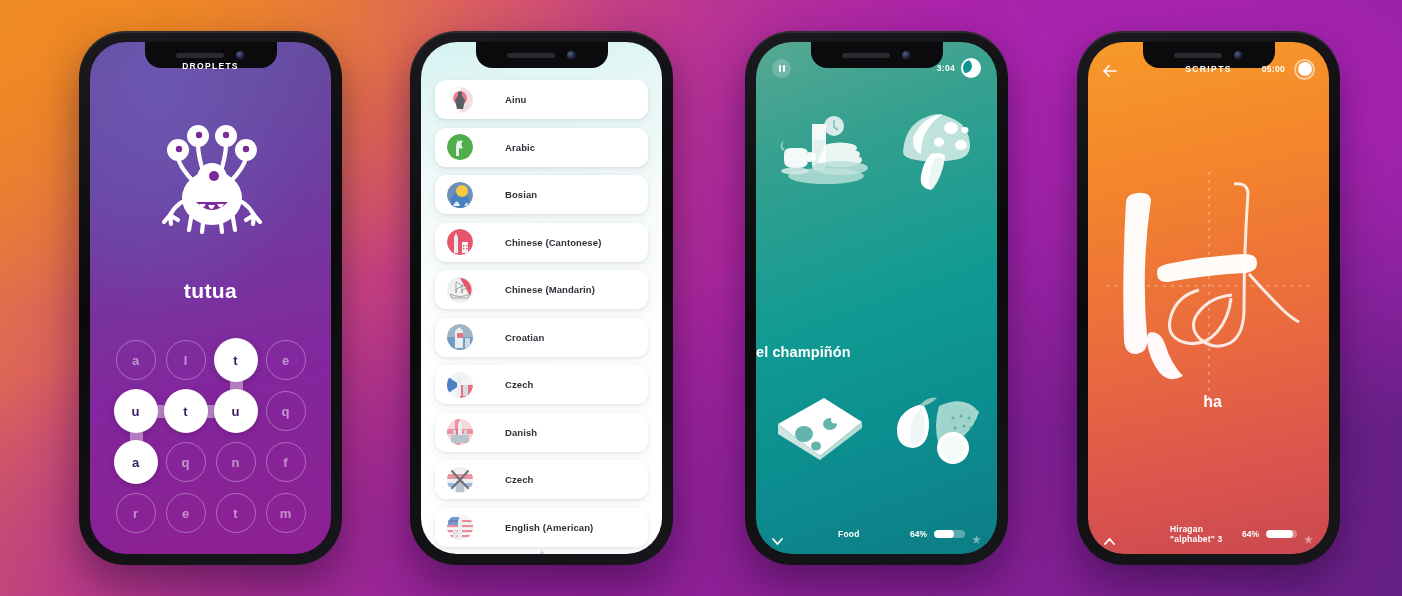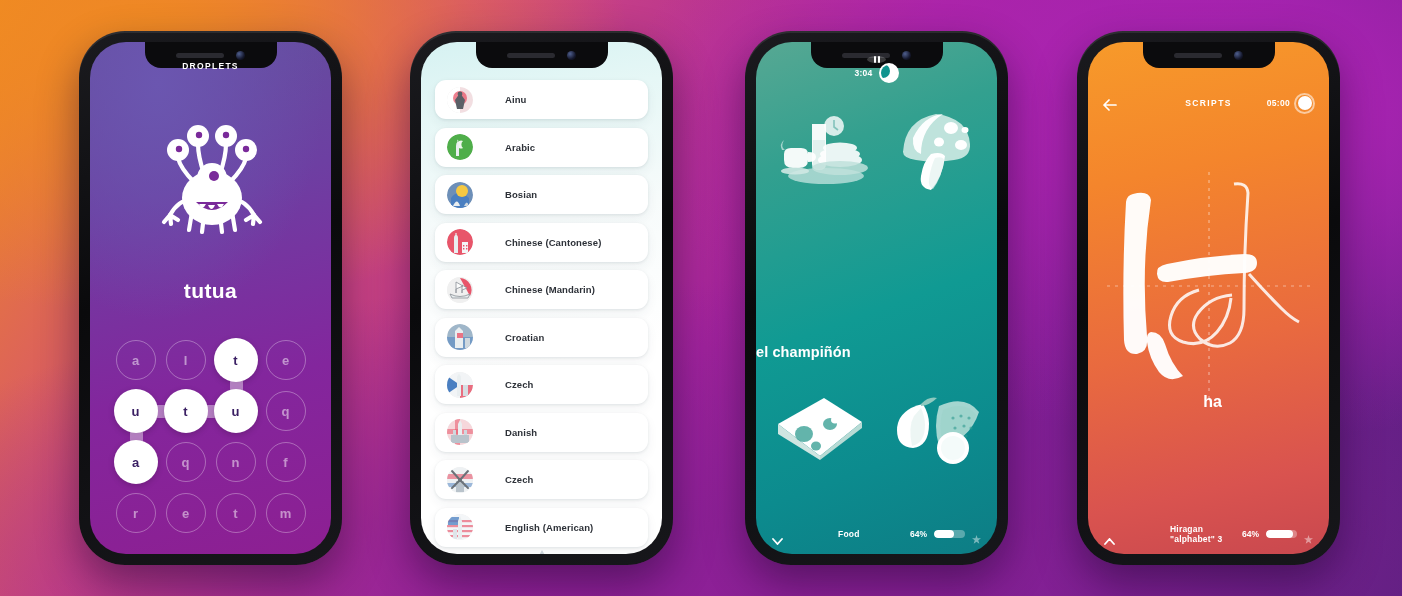--- a/index.html
+++ b/index.html
@@ -90,21 +90,21 @@
   .scrollhint { position:absolute; bottom:0; left:50%; transform:translateX(-50%);
     width:10px; height:9px; }
 
   
   #phone3 { left:745px; top:31px; }
   .scr-teal {
     background:linear-gradient(160deg,#57a893 0%,#33a08f 22%,#109a93 52%,#0c8b8e 78%,#0d7d85 100%);
     color:#fff;
   }
   .t-bar { position:absolute; top:14px; left:0; right:0; height:24px; z-index:45;
-    display:flex; align-items:center; justify-content:space-between; padding:0 16px;flex-direction:column; }
+    display:flex; align-items:center; justify-content:space-between; padding:0 16px; }
   .pausebtn { width:19px; height:19px; border-radius:50%; background:rgba(255,255,255,.2);
     display:flex; align-items:center; justify-content:center; gap:2px; }
   .pausebtn i { display:block; width:2px; height:7px; background:#fff; border-radius:1px; }
   .t-right { display:flex; align-items:center; gap:6px; }
   .t-time { font-size:8.5px; font-weight:bold; letter-spacing:.3px; }
   .moon { width:20px; height:20px; border-radius:50%; border:2px solid #fff; position:relative; overflow:hidden; background:#fff; }
   .moon:after { content:''; position:absolute; width:14px; height:14px; border-radius:50%;
     background:#10948f; left:-5px; top:-1px; }
   .pics { position:absolute; left:0; right:0; top:62px; height:368px; }
   .pic { position:absolute; }
@@ -123,25 +123,25 @@
   .bar > i { display:block; height:100%; background:#fff; border-radius:5px; }
   .star { width:9px; height:9px; opacity:.45; }
 
   
   #phone4 { left:1077px; top:31px; }
   .scr-orange {
     background:linear-gradient(168deg,#f79a2a 0%,#f4852c 26%,#e96a3f 58%,#d9534f 84%,#c9484f 100%);
     color:#fff;
   }
   .o-bar { position:absolute; top:14px; left:0; right:0; height:26px; z-index:45;
-    display:flex; align-items:center; justify-content:space-between; padding:0 14px;margin-top:34px; }
+    display:flex; align-items:center; justify-content:space-between; padding:0 14px; }
   .backarrow { width:15px; height:12px; }
   .o-title { position:absolute; left:0; right:0; text-align:center;
     font-size:8.5px; font-weight:bold; letter-spacing:1.4px; }
-  .o-right { display:flex; align-items:center; gap:4px; z-index:2;justify-content:center; }
+  .o-right { display:flex; align-items:center; gap:9px; z-index:2;justify-content:center; }
   .dial { width:21px; height:21px; border-radius:50%; border:2px solid rgba(255,255,255,.55);
     display:flex; align-items:center; justify-content:center; }
   .dial i { display:block; width:14px; height:14px; border-radius:50%; background:#fff; }
   .glyph-area { position:absolute; left:0; right:0; top:120px; height:250px; }
   .glyph-rom { position:absolute; left:0; right:0; top:351px; text-align:center;
     font-size:16px; font-weight:bold;margin-left:8px; }
 </style>
 </head>
 <body>
 

